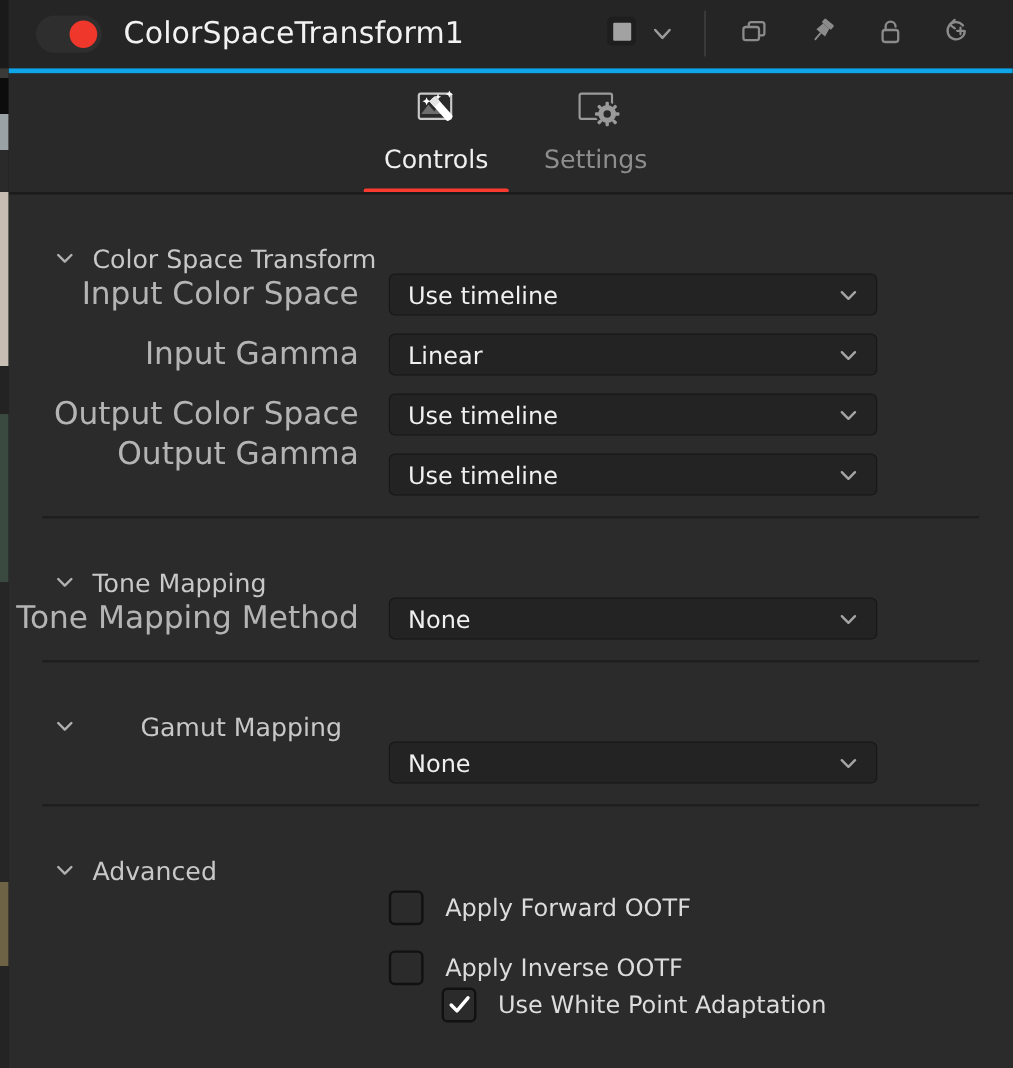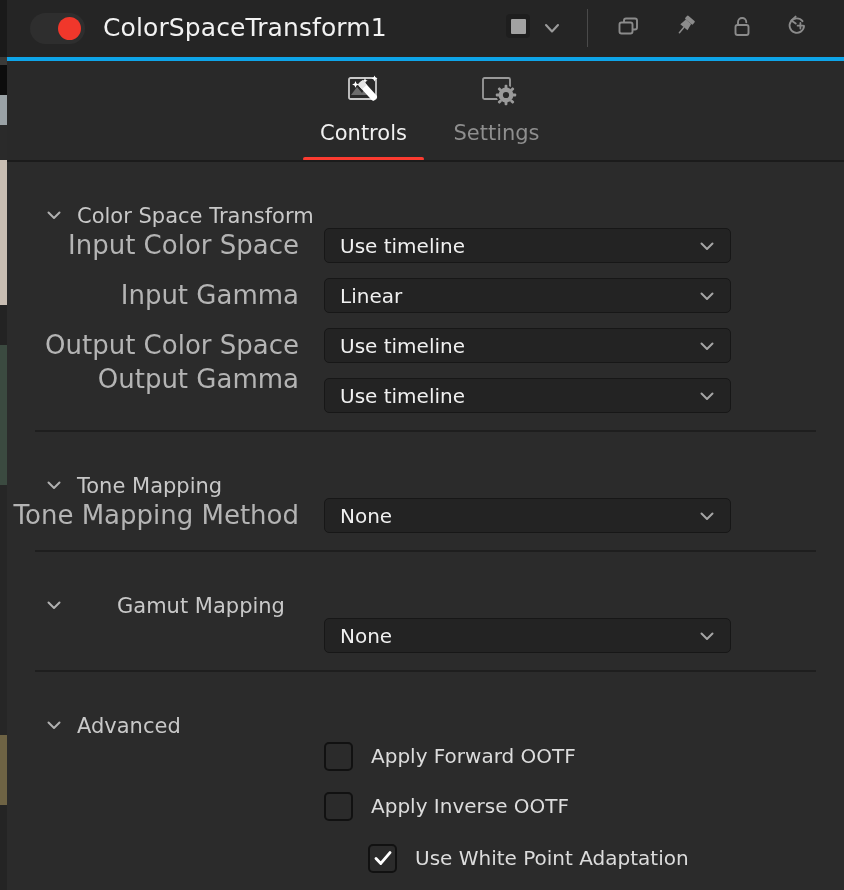--- a/index.html
+++ b/index.html
@@ -464,21 +464,21 @@
     <div class="cbrow" style="top:579px;">
       <span class="cbox"></span>
       <span class="cblabel">Apply Forward OOTF</span>
     </div>
 
     <div class="cbrow" style="top:629px;">
       <span class="cbox"></span>
       <span class="cblabel">Apply Inverse OOTF</span>
     </div>
 
-    <div class="cbrow" style="top:681px;padding-left:44px;">
+    <div class="cbrow" style="top:660px;padding-left:44px;">
       <span class="cbox">
         <svg width="22" height="22" viewBox="0 0 22 22">
           <path d="M4 11.5 L8.8 16.4 L18 5.6" fill="none" stroke="#ffffff" stroke-width="2.9" stroke-linecap="round" stroke-linejoin="round"></path>
         </svg>
       </span>
       <span class="cblabel">Use White Point Adaptation</span>
     </div>
 
   </div>
 </div>

